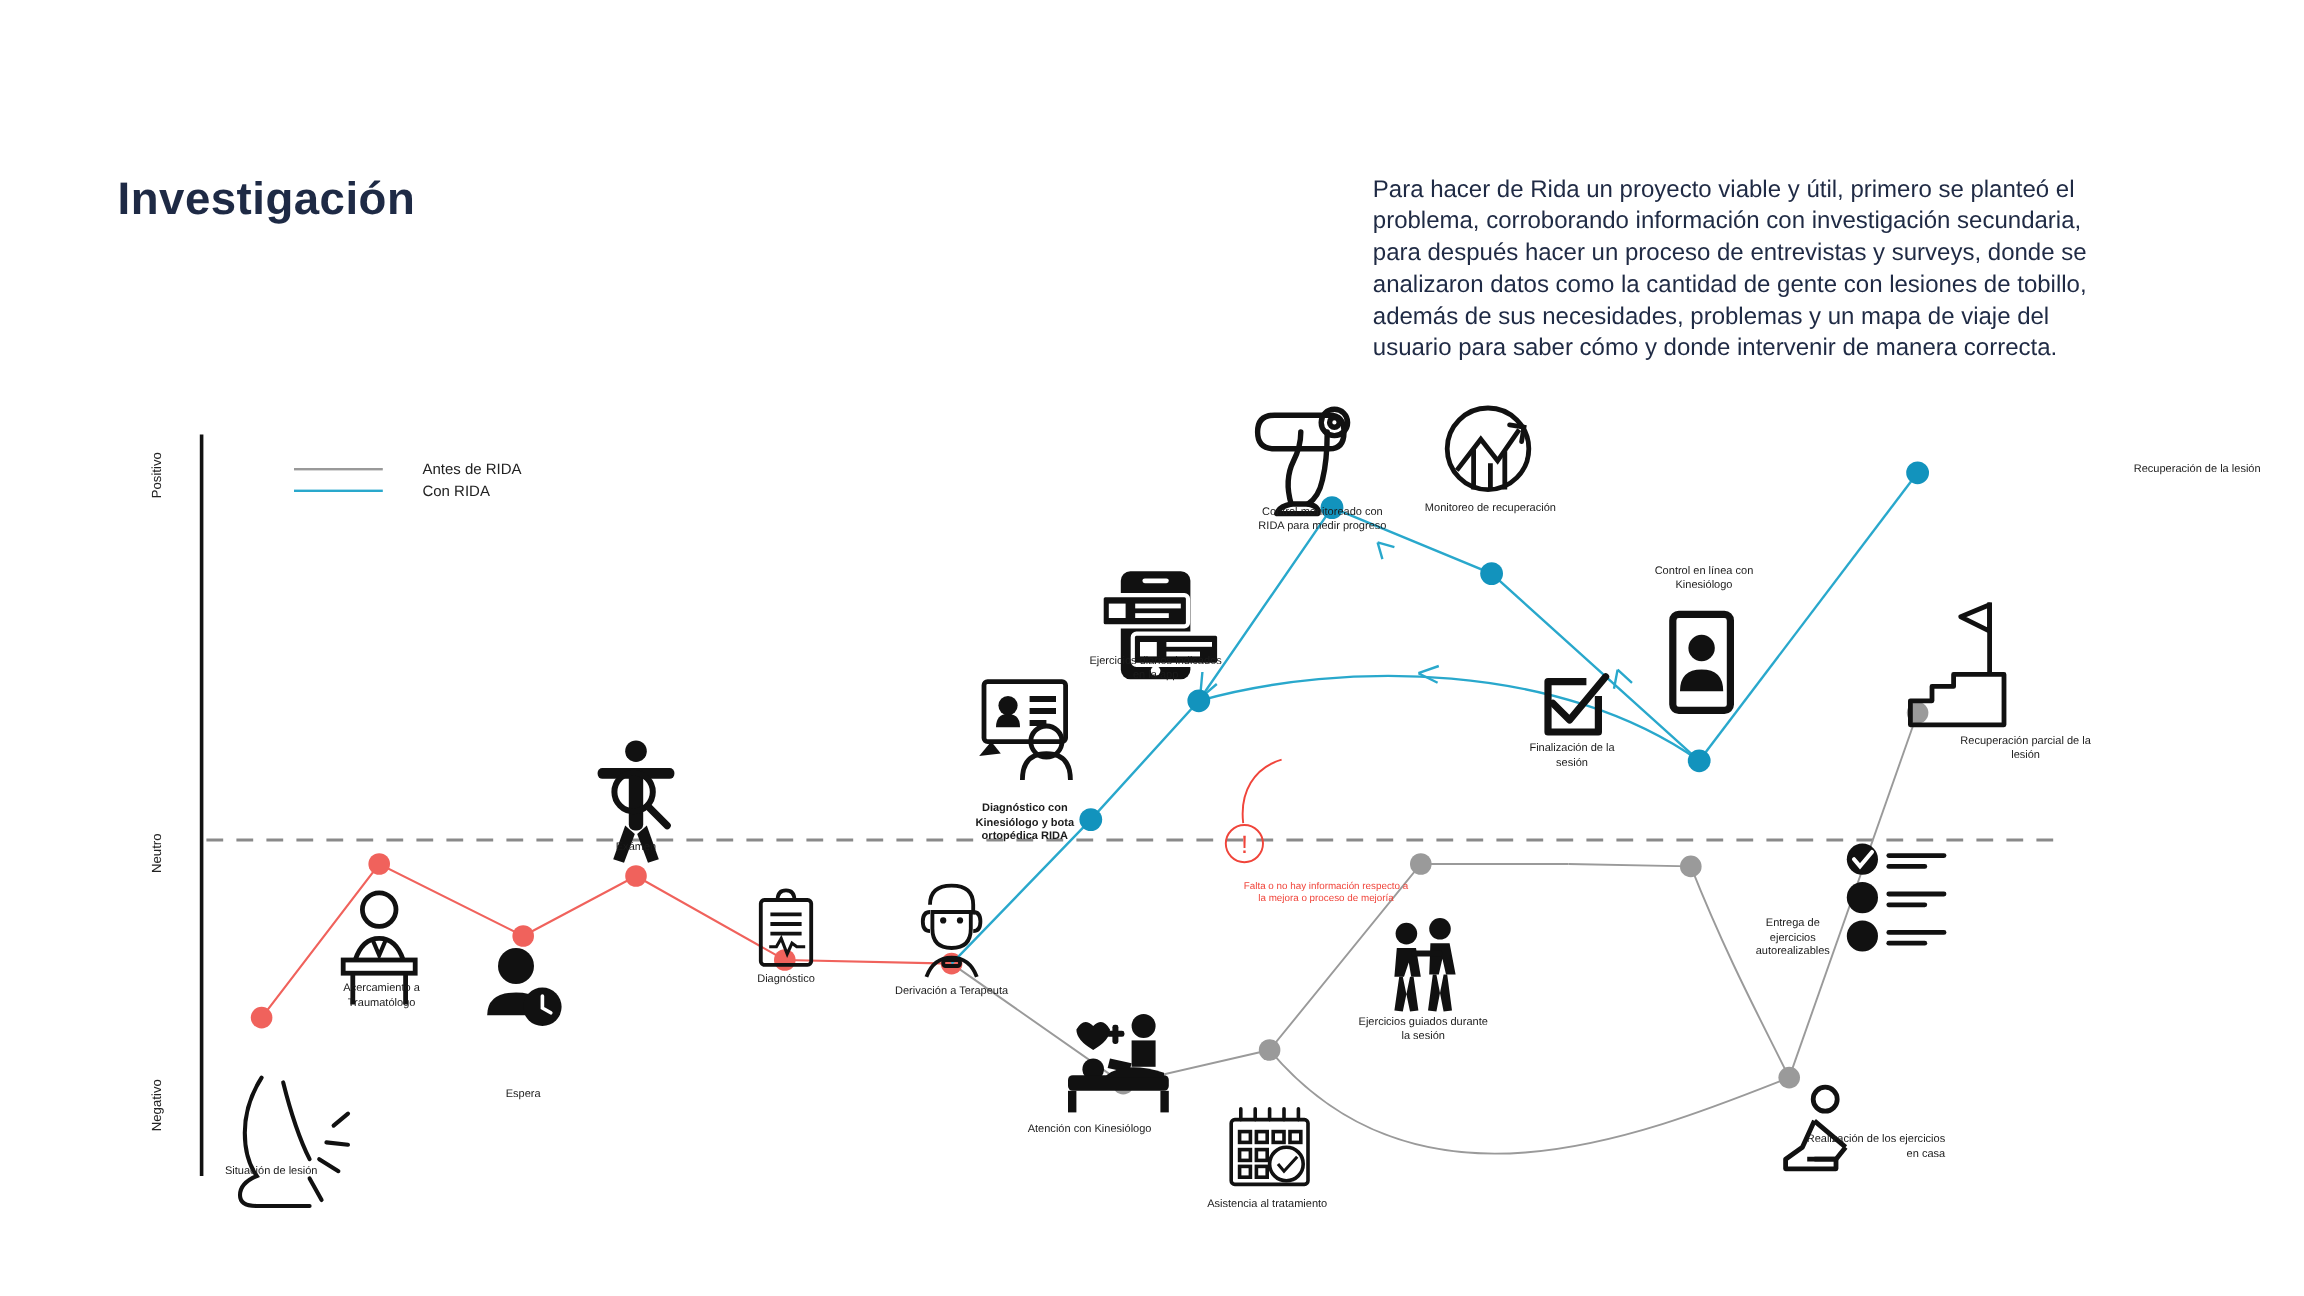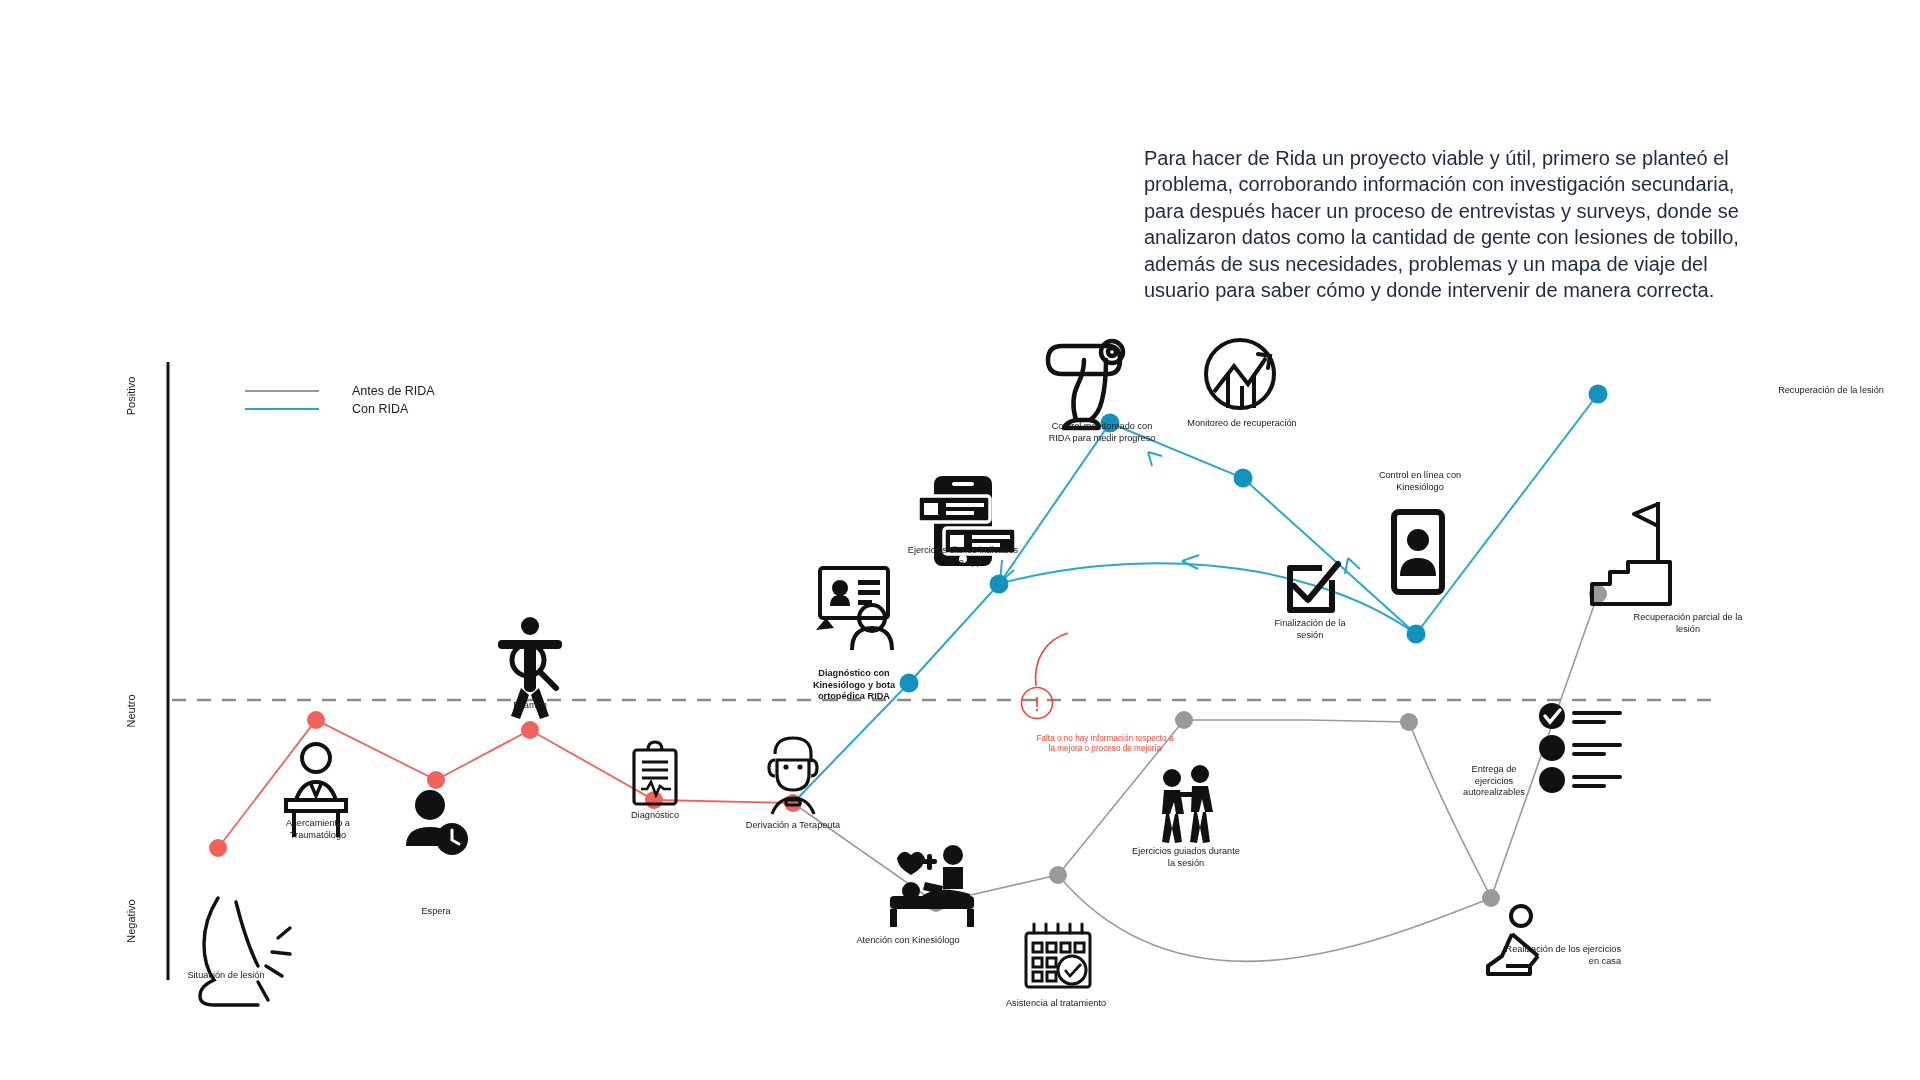--- a/index.html
+++ b/index.html
@@ -34,20 +34,21 @@
     position:absolute;font-size:9.2px;line-height:1.25;color:#1b1b1b;
     text-align:center;white-space:pre-line;transform:translateX(-50%);
   }
   .node-label.warn{color:#f0443a;font-size:8.2px;font-weight:normal;line-height:1.25;}
 </style>
 </head>
 <body>
 
 <div class="page">
 
+  <h1 id="page-title">Investigación</h1>
   <p id="intro-paragraph">Para hacer de Rida un proyecto viable y útil, primero se planteó el problema, corroborando información con investigación secundaria, para después hacer un proceso de entrevistas y surveys, donde se analizaron datos como la cantidad de gente con lesiones de tobillo, además de sus necesidades, problemas y un mapa de viaje del usuario para saber cómo y donde intervenir de manera correcta.</p>
 
   <div class="chart">
 
     <div class="axis-label rot" style="left:131px;top:60px;width:60px;text-align:center;margin-left:-30px;">Positivo</div>
     <div class="axis-label rot" style="left:131px;top:375px;width:60px;text-align:center;margin-left:-30px;">Neutro</div>
     <div class="axis-label rot" style="left:131px;top:585px;width:60px;text-align:center;margin-left:-30px;">Negativo</div>
 
     <div class="legend">
       <div class="row">

